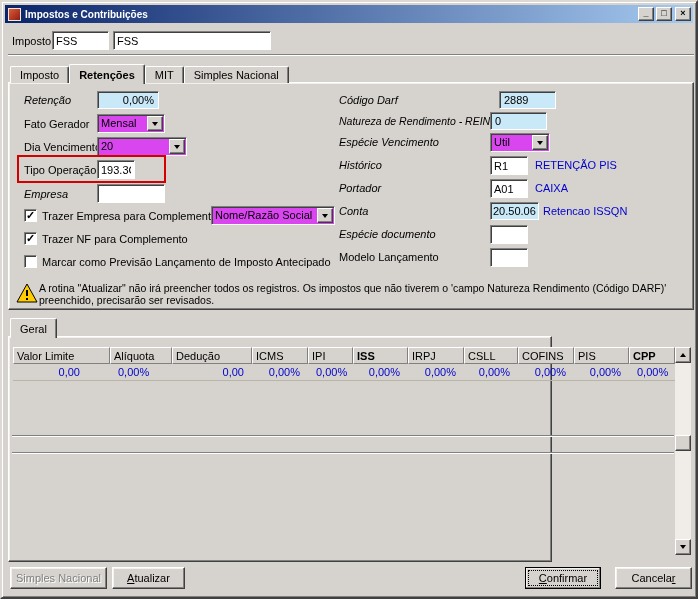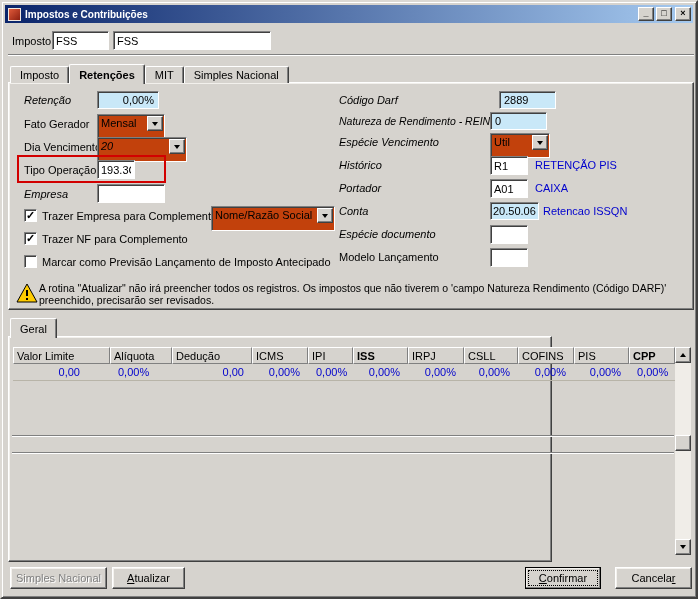--- a/index.html
+++ b/index.html
@@ -21,21 +21,21 @@
   .win-btn{width:16px;height:14px;margin-left:2px;background:#d6d3ce;border:1px solid;
     border-color:#fff #404040 #404040 #fff;box-shadow:inset -1px -1px 0 #808080;
     font-size:9px;line-height:11px;text-align:center;font-weight:bold;cursor:default;}
   .lbl{position:absolute;white-space:nowrap;}
   .it{font-style:italic;}
   .inp{position:absolute;height:19px;background:#fff;border:1px solid;border-color:#808080 #fff #fff #808080;
     box-shadow:inset 1px 1px 0 #404040;padding:0 3px;font:inherit;color:#000;outline:none;}
   .ro{position:absolute;height:18px;background:var(--field-blue);border:1px solid;
     border-color:#808080 #fff #fff #808080;box-shadow:inset 1px 1px 0 #404040;padding:2px 4px 0;color:#000;}
   .ro.num{text-align:right;}
-  .combo{position:absolute;height:25px;background:#c2410c;border:1px solid;border-color:#808080 #fff #fff #808080;
+  .combo{position:absolute;height:19px;background:#d946ef;border:1px solid;border-color:#808080 #fff #fff #808080;
     box-shadow:inset 1px 1px 0 #404040;display:flex;}
   .combo-text{flex:1;padding:2px 3px 0;overflow:hidden;white-space:nowrap;}
   .combo-btn{width:16px;height:15px;margin:1px 1px 1px 0;background:#d6d3ce;border:1px solid;
     border-color:#fff #404040 #404040 #fff;box-shadow:inset -1px -1px 0 #808080;
     display:flex;align-items:center;justify-content:center;}
   .dd,.tri-down{width:0;height:0;border-left:3px solid transparent;border-right:3px solid transparent;border-top:4px solid #000;}
   .tri-up{width:0;height:0;border-left:3px solid transparent;border-right:3px solid transparent;border-bottom:4px solid #000;}
   .checkbox{position:absolute;width:13px;height:13px;background:#fff;border:1px solid;
     border-color:#808080 #fff #fff #808080;box-shadow:inset 1px 1px 0 #404040;text-align:center;}
   .check{display:block;font-size:11px;line-height:10px;font-weight:bold;}
@@ -100,21 +100,21 @@
 
   <span class="lbl" style="left:22px;top:116px;">Fato Gerador</span>
   <div class="combo" style="left:95px;top:112px;width:68px;">
     <span class="combo-text">Mensal</span>
     <span class="combo-btn">
         <span class="dd"></span>
       </span>
   </div>
 
   <span class="lbl" style="left:22px;top:139px;">Dia Vencimento</span>
-  <div class="combo" style="left:95px;top:135px;width:90px;font-style:italic;">
+  <div class="combo" style="left:95px;top:135px;width:90px;">
     <span class="combo-text">20</span>
     <span class="combo-btn">
         <span class="dd"></span>
       </span>
   </div>
 
   <span class="lbl" style="left:22px;top:162px;">Tipo Operação</span>
   <input class="inp" style="left: 95px; top: 158px; width: 38px;" value="193.3G">
   <div class="red-box" style="left:15px;top:153px;width:149px;height:28px;"></div>
 

